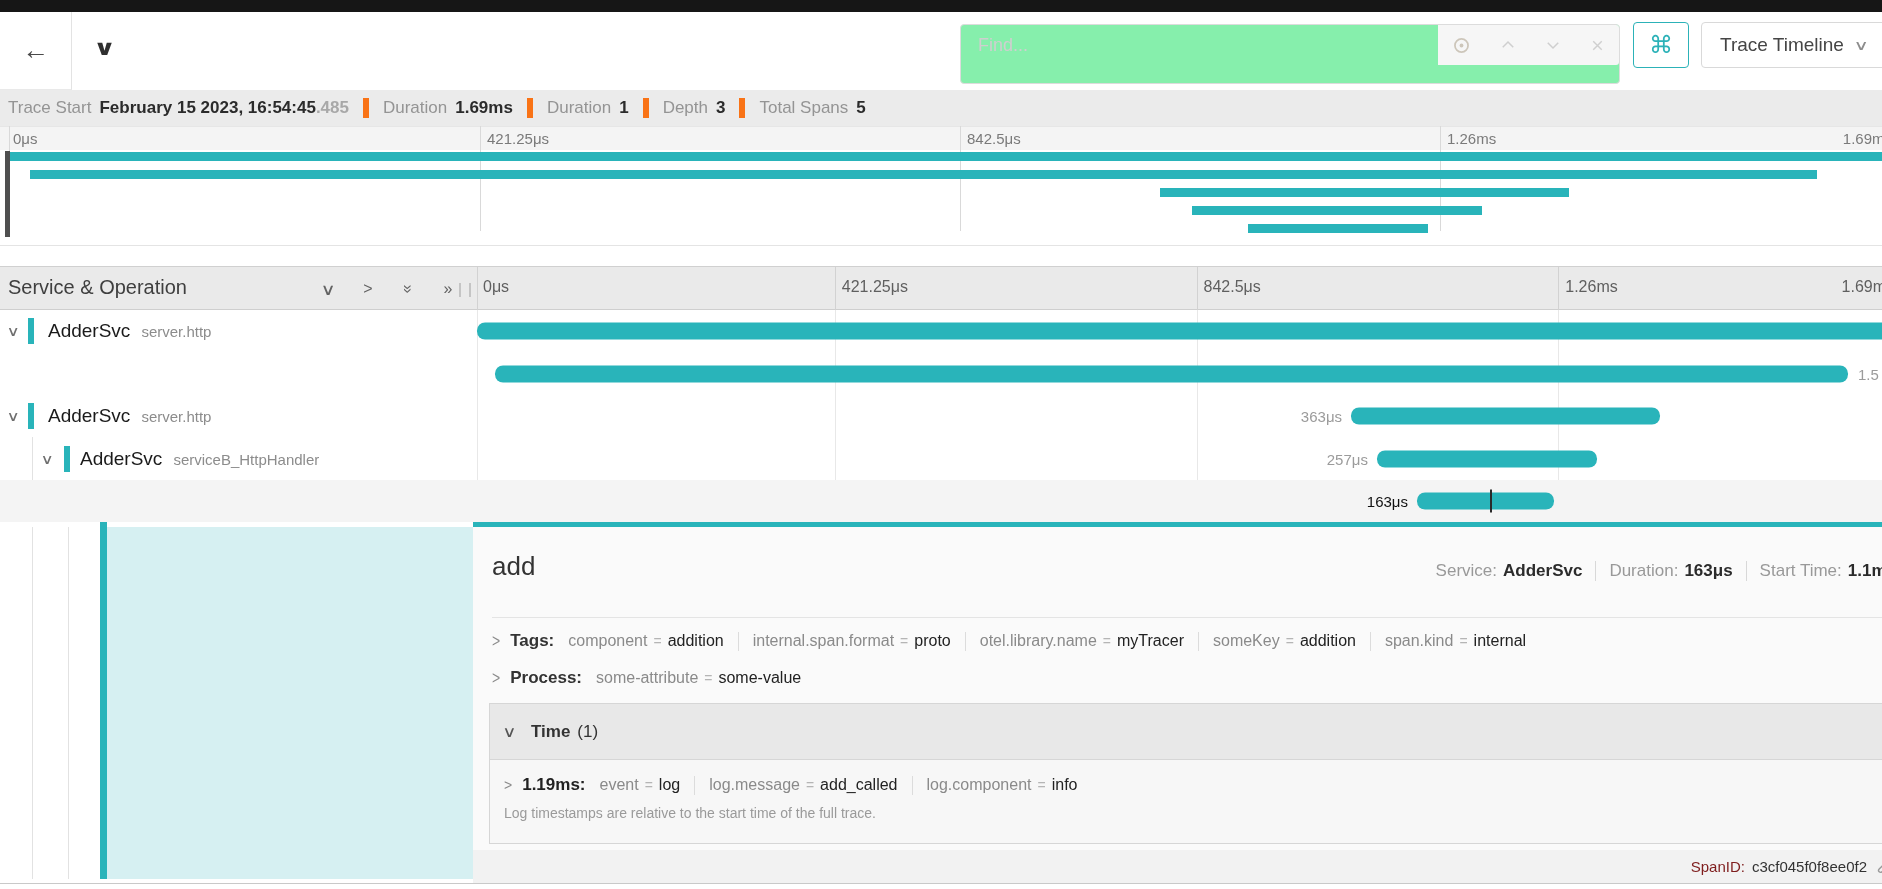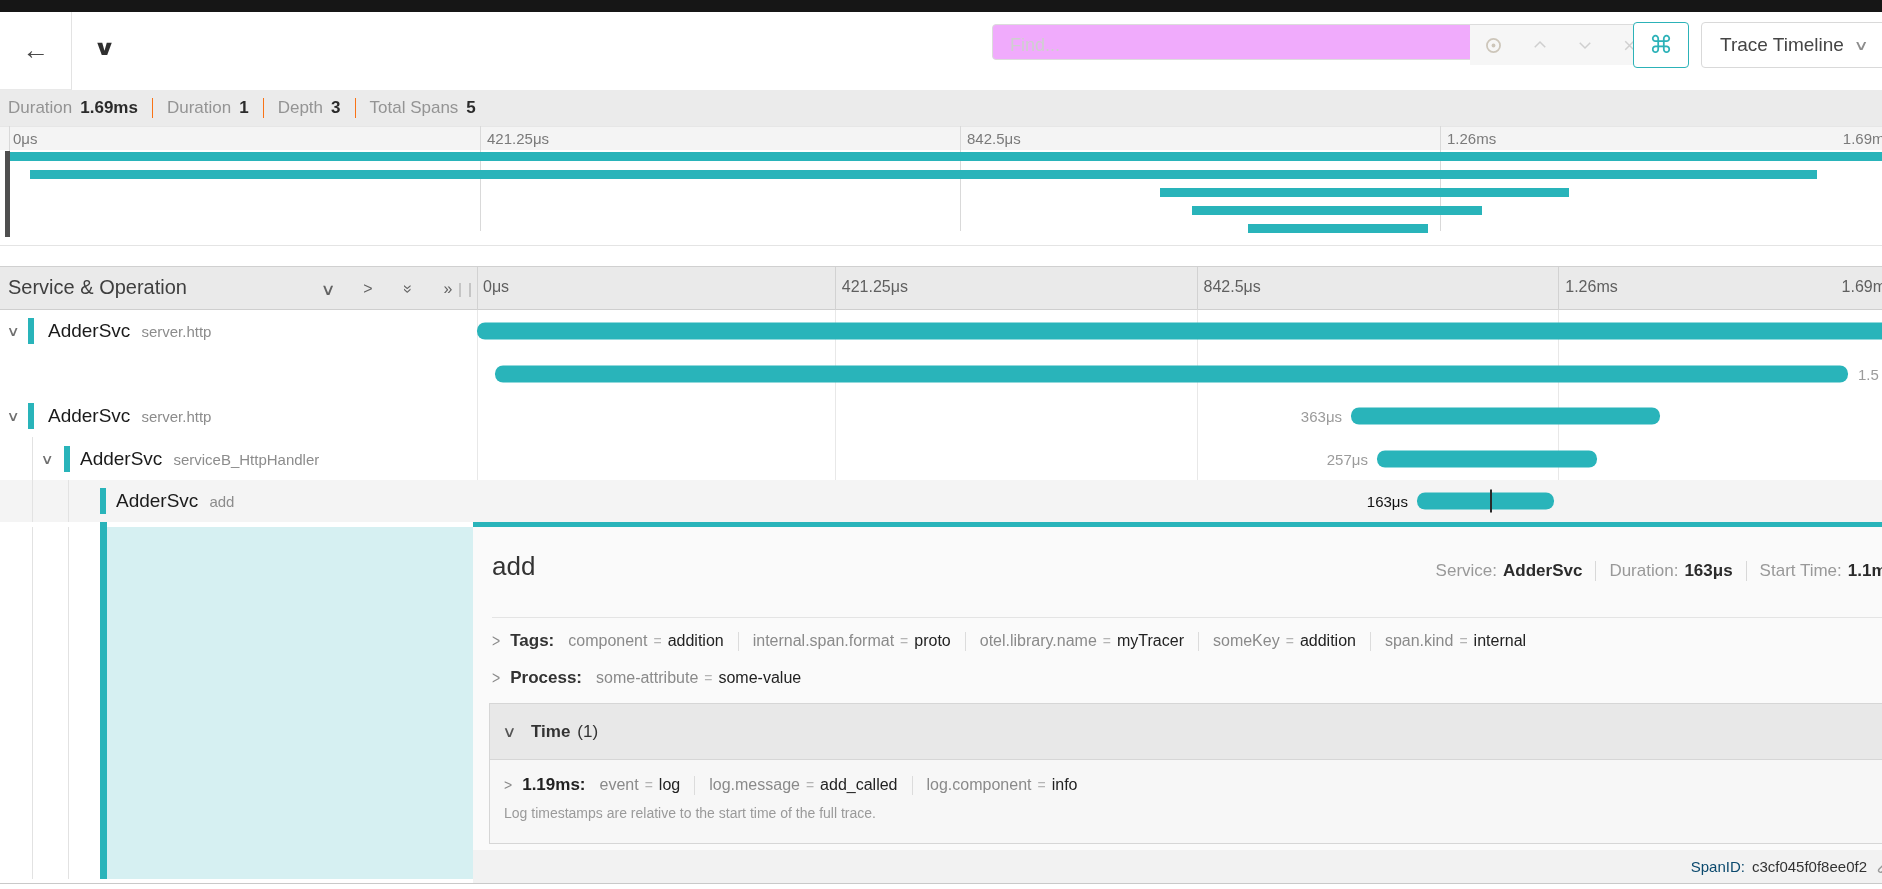--- a/index.html
+++ b/index.html
@@ -11,33 +11,33 @@
   .topbar { position:absolute; left:0; top:0; width:100%; height:12px; background:#161616; }
 
   
   .hdr { position:absolute; left:0; top:12px; width:100%; height:78px; background:#fff; }
   .back-cell { position:absolute; left:0; top:0; width:72px; height:78px;
     border-right:1px solid #e3e3e3; border-bottom:1px solid #e9e9e9; display:flex; align-items:center; justify-content:center; cursor:pointer;}
   .back-cell span { font-size:27px; color:#4a4a4a; }
   .hdr-chevron { position:absolute; left:96px; top:24px; font-size:21px; color:#2f2f2f; font-weight:700; transform:scaleX(1.35); cursor:pointer;}
   .hdr-title { position:absolute; left:137px; top:22px; font-size:27px; font-weight:500; color:#3b3b3b; white-space:nowrap;}
   .hdr-title .tid { font-size:22px; font-weight:400; color:#b9b9b9; margin-left:12px; }
-  .findbox { position:absolute; left:992px; top:12px; width:660px; height:36px; border:1px solid #dcdcdc; border-radius:4px; background:#f0abfc; }
+  .findbox { position:absolute; left:960px; top:12px; width:660px; height:60px; border:1px solid #dcdcdc; border-radius:4px; background:#86efac; }
   .findbox input { position:absolute; left:0; top:0; width:478px; height:40px; border:0; outline:none; padding-left:17px; font-size:18px; color:#444; background:transparent; font-family:inherit;}
   .findbox input::placeholder { color:#cfcfcf; }
   .find-icons { position:absolute; right:0; top:0; width:181px; height:40px; background:#f6f6f6; border-radius:0 3px 3px 0; display:flex; align-items:center; justify-content:space-around; }
   .find-icons svg { display:block; }
   .btn-cmd { position:absolute; left:1633px; top:10px; width:56px; height:46px; border:1px solid #2cb2b8; border-radius:4px; background:#fff; display:flex; align-items:center; justify-content:center; font-size:24px; color:#2cb2b8; cursor:pointer;}
   .btn-view { position:absolute; left:1701px; top:10px; width:190px; height:46px; border:1px solid #d9d9d9; border-radius:4px; background:#fff; display:flex; align-items:center; padding:0 14px 0 18px; font-size:19px; color:#454545; cursor:pointer;}
   .btn-view .cv { margin-left:12px; color:#8d8d8d; font-size:14px; transform:scaleX(1.5); }
 
   
   .summary { position:absolute; left:0; top:90px; width:100%; height:36px; background:#ebebeb; display:flex; align-items:center; padding-left:8px; font-size:17px; white-space:nowrap;}
   .sum-item { display:flex; align-items:center; }
-  .sum-item + .sum-item { border-left:1px solid #f97316; margin-left:14px; padding-left:14px; height:20px; }
+  .sum-item + .sum-item { border-left:6px solid #f97316; margin-left:14px; padding-left:14px; height:20px; }
   .sum-label { color:#949494; margin-right:8px; }
   .sum-value { color:#2b2b2b; font-weight:700; }
   .sum-extra { color:#a8a8a8; font-weight:700; }
 
   
   .minimap { position:absolute; left:0; top:126px; width:100%; height:120px; background:#fff; border-bottom:1px solid #e4e4e4;}
   .mm-strip { position:absolute; left:0; top:0; width:100%; height:24px; background:#f4f4f4; border-top:1px solid #e6e6e6;}
   .mm-tick { position:absolute; top:0; bottom:14px; width:1px; background:#d9d9d9; }
   .mm-label { position:absolute; top:4px; font-size:15px; color:#7a7a7a; white-space:nowrap;}
   .mm-bar { position:absolute; height:9px; background:#29b4ba; }
@@ -100,21 +100,21 @@
   .logs { position:absolute; left:16px; right:24px; top:176px; height:141px; border:1px solid #d6d6d6; background:#f7f7f7;}
   .logs-head { height:56px; background:#e8e8e8; border-bottom:1px solid #d6d6d6; display:flex; align-items:center; padding-left:14px; cursor:pointer;}
   .logs-head .cv { color:#555; font-size:15px; transform:scaleX(1.3); margin-right:16px;}
   .logs-head .lt { font-size:17px; font-weight:700; color:#333; margin-right:7px;}
   .logs-head .lc { font-size:17px; color:#333; }
   .log-entry { display:flex; align-items:center; padding:15px 0 0 14px; white-space:nowrap; font-size:16px;}
   .log-entry .arrow { color:#8a8a8a; font-size:14px; margin-right:10px; cursor:pointer;}
   .log-entry .ts { font-weight:700; color:#222; margin-right:14px; font-size:17px;}
   .logs-note { padding:10px 0 0 14px; font-size:14px; color:#9a9a9a; }
   .spanid { position:absolute; left:0; right:0; top:323px; height:33px; background:#f2f2f2; display:flex; align-items:center; justify-content:flex-end; padding-right:26px; font-size:15px; white-space:nowrap;}
-  .spanid .lab { color:#0c4a6e; margin-right:7px; }
+  .spanid .lab { color:#7f1d1d; margin-right:7px; }
   .spanid .val { color:#333; }
   .spanid svg { margin-left:8px; cursor:pointer; }
   .bottom-line { position:absolute; left:0; top:883px; width:100%; height:1px; background:#c9c9c9; }
 </style>
 </head>
 <body>
 
 <div class="app">
 
   <div class="topbar"></div>
@@ -146,20 +146,25 @@
       <span>⌘</span>
     </div>
     <div class="btn-view">
       <span>Trace Timeline</span>
       <span class="cv">∨</span>
     </div>
   </div>
 
   <div class="summary">
     <div class="sum-item">
+      <span class="sum-label">Trace Start</span>
+      <span class="sum-value">February 15 2023, 16:54:45</span>
+      <span class="sum-extra">.485</span>
+    </div>
+    <div class="sum-item">
       <span class="sum-label">Duration</span>
       <span class="sum-value">1.69ms</span>
     </div>
     <div class="sum-item">
       <span class="sum-label">Duration</span>
       <span class="sum-value">1</span>
     </div>
     <div class="sum-item">
       <span class="sum-label">Depth</span>
       <span class="sum-value">3</span>
@@ -262,28 +267,20 @@
           <span>AdderSvc</span><span class="op">serviceB_HttpHandler</span>
         </div>
       </div>
       <div class="track">
         <span class="dur before" style="left:calc(62.47% - 9px);">257μs</span>
         <div class="sbar" style="left:62.47%; width:15.2%;"></div>
       </div>
     </div>
 
     <div class="trow sel" style="top:170px; height:42px;">
-      <div class="tcell">
-        <div class="guide" style="left:32px;"></div>
-        <div class="guide" style="left:68px;"></div>
-        <div class="cbar" style="left:100px;"></div>
-        <div class="tname" style="left:116px;">
-          <span>AdderSvc</span><span class="op">add</span>
-        </div>
-      </div>
       <div class="track">
         <span class="dur before dark" style="left:calc(65.24% - 9px);">163μs</span>
         <div class="sbar" style="left:65.24%; width:9.47%;">
           <div class="logmark" style="left:53%;"></div>
         </div>
       </div>
     </div>
   </div>
 
   <div class="teal-divider"></div>

